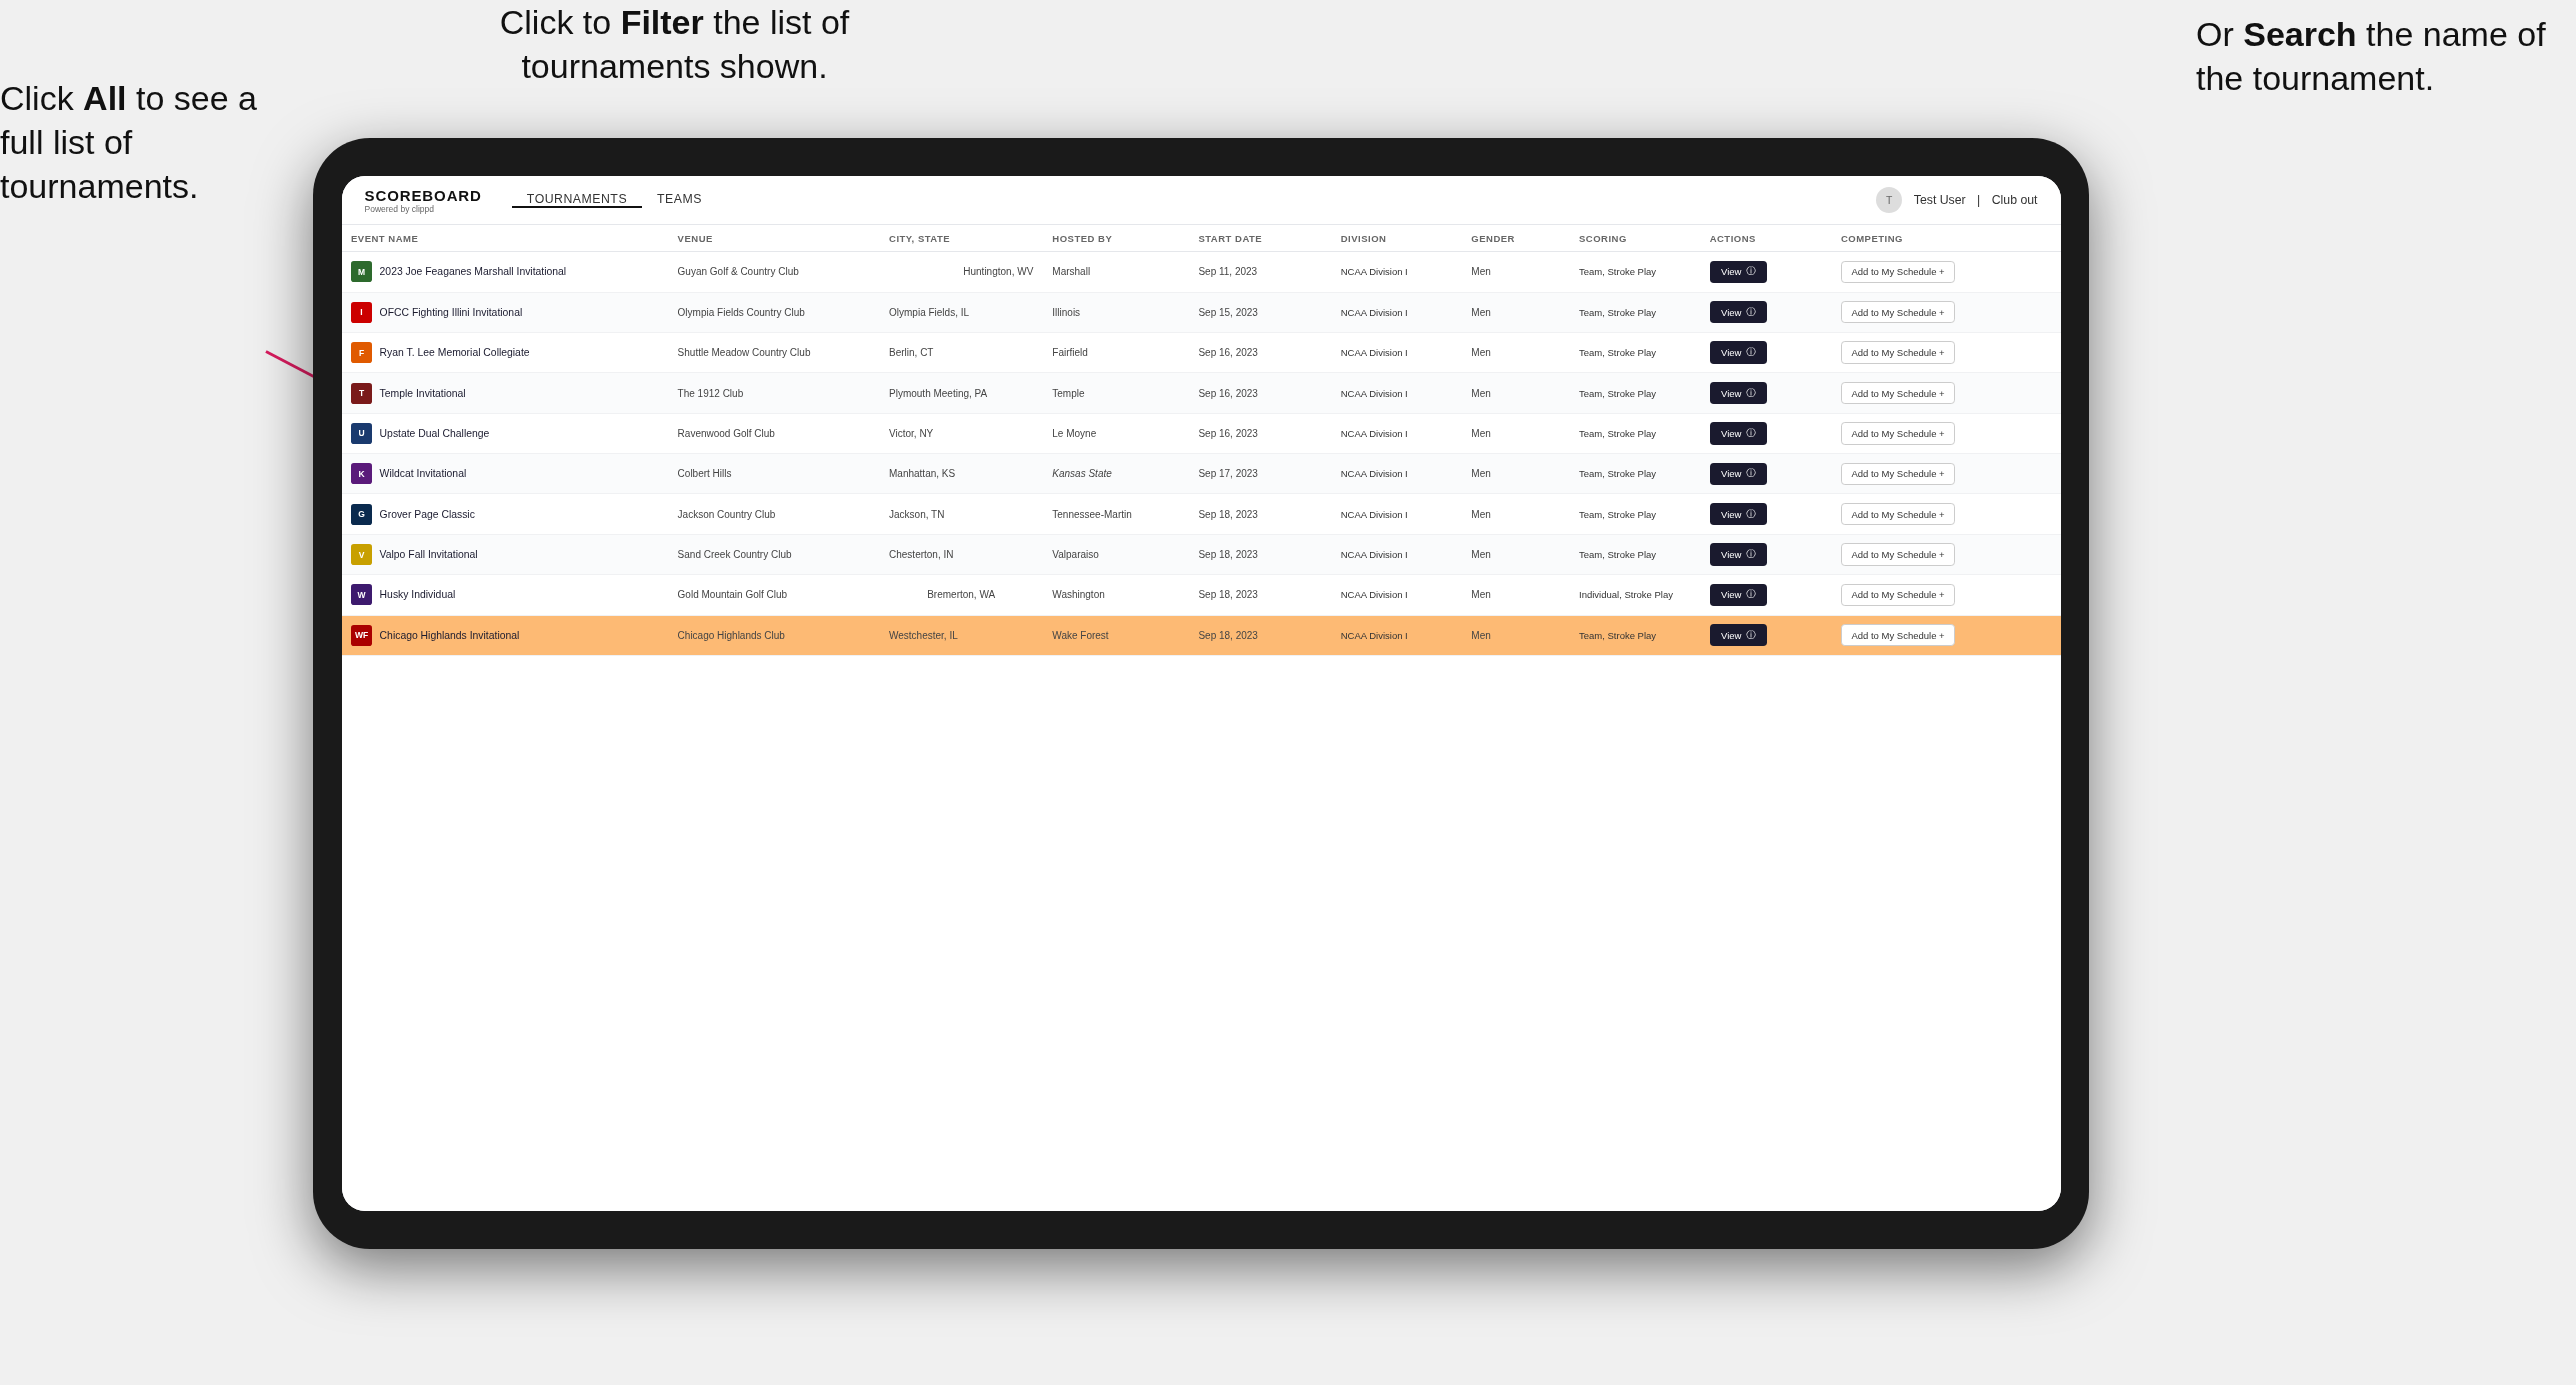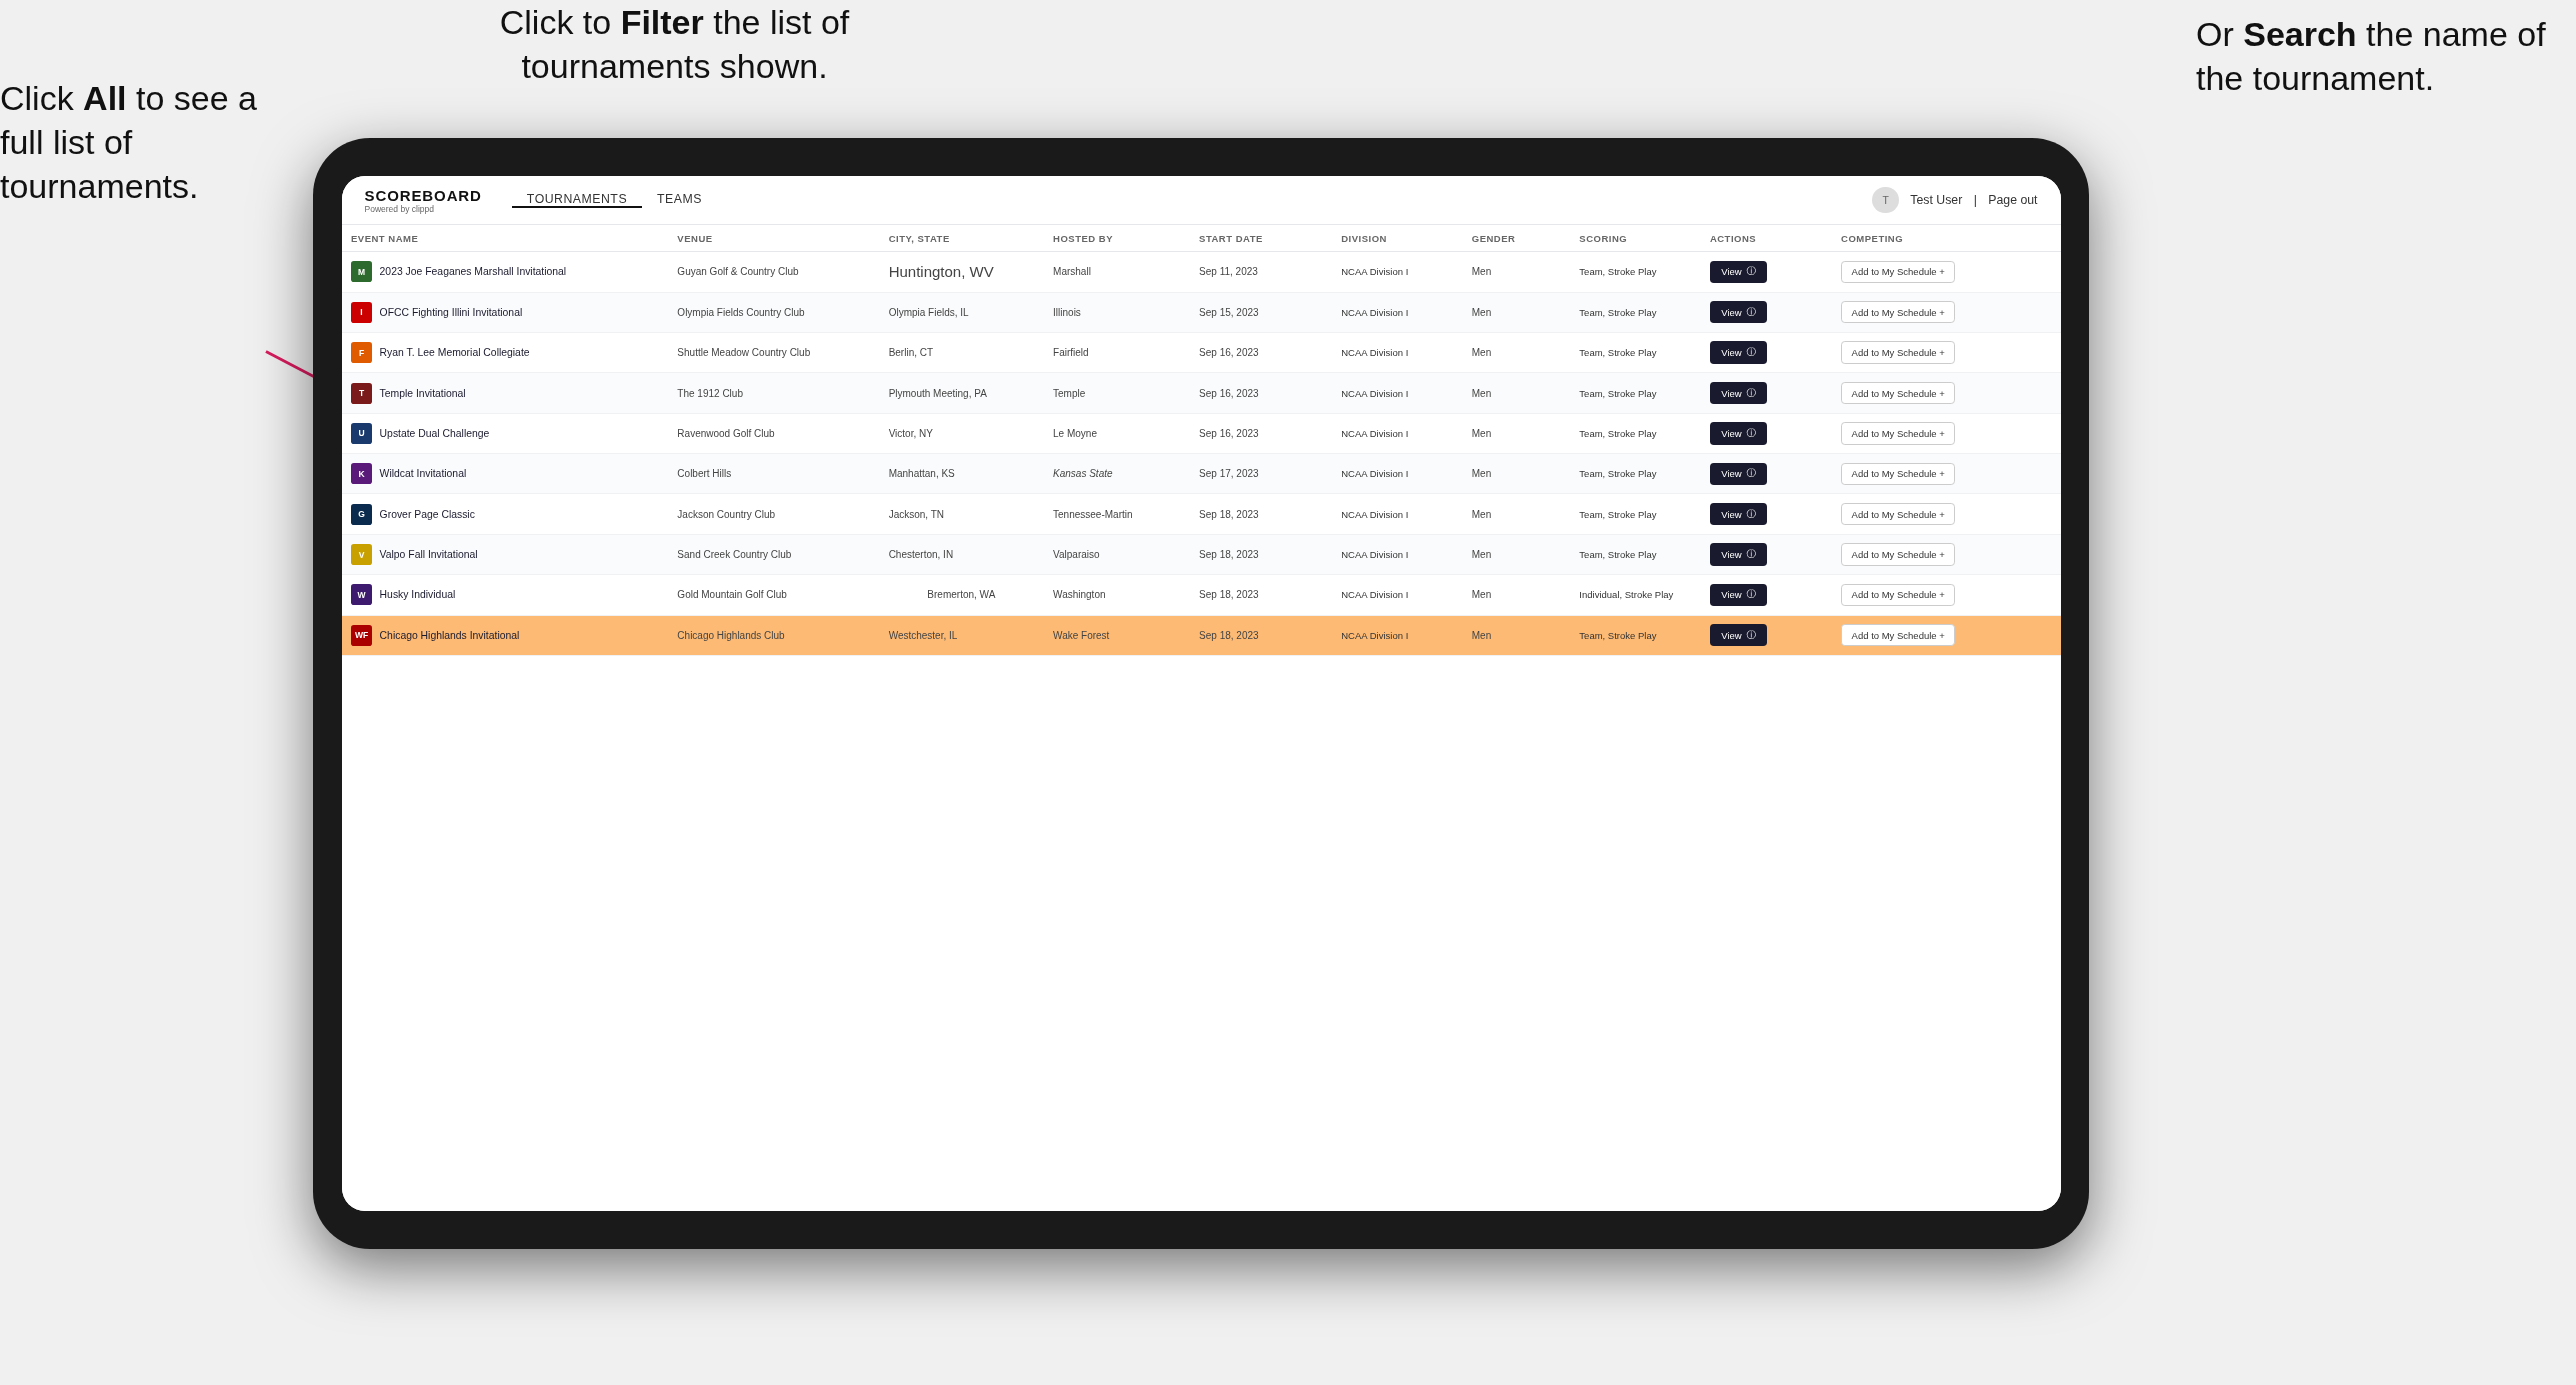--- a/index.html
+++ b/index.html
@@ -366,21 +366,21 @@
         </div>
         <div class="nav-items">
           <div class="nav-item active">TOURNAMENTS</div>
           <div class="nav-item">TEAMS</div>
         </div>
       </div>
       <div class="header-right">
         <div class="user-avatar">T</div>
         <span>Test User</span>
         <span> | </span>
-        <span style="cursor:pointer;">Page out</span>
+        <span style="cursor:pointer;">Club out</span>
       </div>
     </div>
 
 
     <div class="table-container">
       <table>
         <thead>
           <tr>
             <th class="col-event">EVENT NAME</th>
             <th class="col-venue">VENUE</th>
@@ -396,21 +396,21 @@
         </thead>
         <tbody id="table-body">
             <tr style="background: rgb(255, 255, 255);">
     <td class="col-event">
       <div class="event-name-cell">
         <div class="team-logo logo-green">M</div>
         <span class="event-name-text">2023 Joe Feaganes Marshall Invitational</span>
       </div>
     </td>
     <td class="col-venue" style="font-size:10px;color:#444;">Guyan Golf &amp; Country Club</td>
-    <td class="col-city" style="font-size:15px;color:#444;">Huntington, WV</td>
+    <td class="col-city" style="font-size:10px;color:#444;text-align:right;">Huntington, WV</td>
     <td class="col-hosted" style="font-size:10px;color:#444;">Marshall</td>
     <td class="col-date" style="font-size:10px;color:#444;">Sep 11, 2023</td>
     <td class="col-division"><span class="division-text">NCAA Division I</span></td>
     <td class="col-gender" style="font-size:10px;color:#444;">Men</td>
     <td class="col-scoring"><span class="scoring-text">Team, Stroke Play</span></td>
     <td class="col-actions">
       <button class="view-btn">
         View
         <span style="font-size:9.5px;">ⓘ</span>
       </button>

